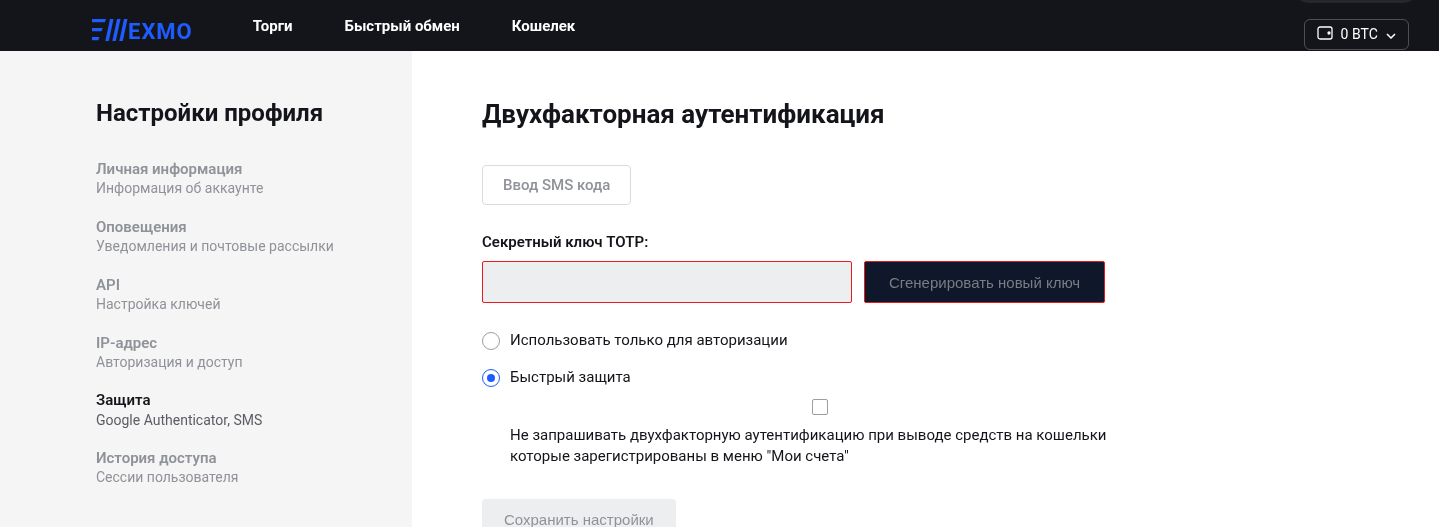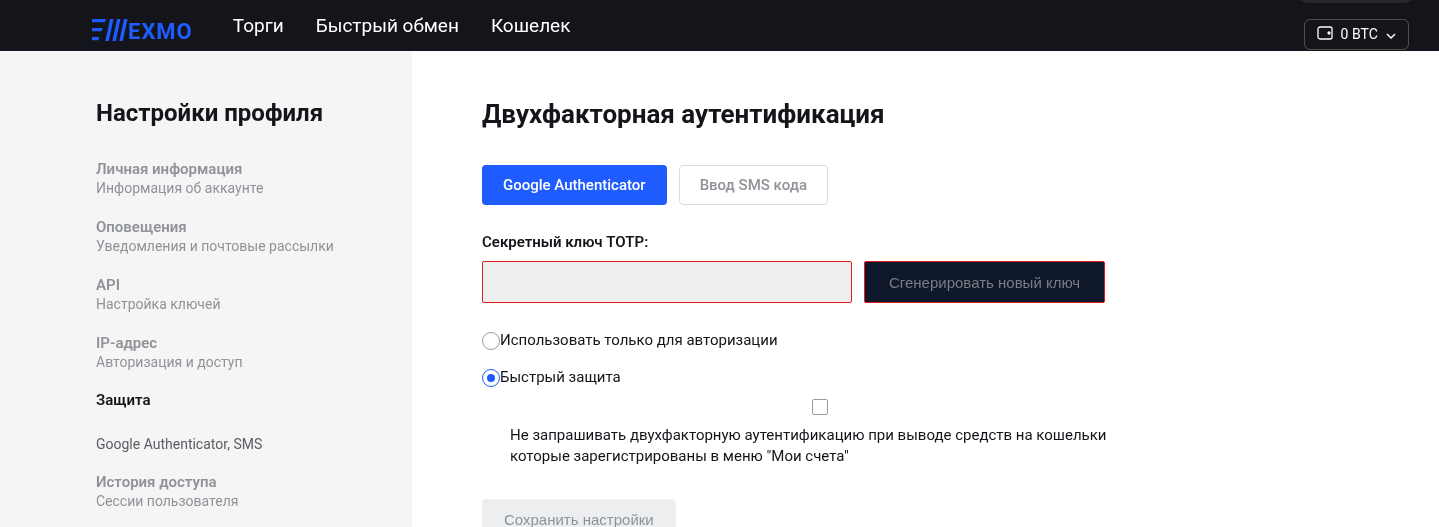--- a/index.html
+++ b/index.html
@@ -3,55 +3,55 @@
 <meta charset="utf-8">
 <style>
   * { box-sizing: border-box; margin: 0; padding: 0; }
   body { font-family: -apple-system, BlinkMacSystemFont, "Segoe UI", Roboto, Arial, sans-serif; background: #f5f5f5; width: 1439px; }
   
   
   .header { background: #14151a; height: 51px; display: flex; align-items: center; padding: 0 20px 0 92px; }
   .logo { display: flex; align-items: center; margin-right: 40px; margin-top: 12px; }
   .logo-text { color: #1e5cff; font-size: 22px; font-weight: 700; letter-spacing: 1px; }
   .nav { display: flex; gap: 32px; }
-  .nav-item { color: #fff; font-size: 19px; font-weight: 400; cursor: pointer; }
+  .nav-item { color: #fff; font-size: 15px; font-weight: 700; cursor: pointer; margin-left: 20px; }
   .header-right { margin-left: auto; display: flex; align-items: center; gap: 16px; flex-direction: column; }
   .support-btn { display: flex; align-items: center; gap: 6px; background: rgba(255,255,255,0.08); padding: 7px 14px; border-radius: 18px; color: #fff; font-size: 14px; cursor: pointer; }
   .balance-btn { display: flex; align-items: center; gap: 8px; border: 1px solid rgba(255,255,255,0.25); padding: 6px 12px; border-radius: 6px; color: #fff; font-size: 14px; cursor: pointer; }
   .user-btn { display: flex; align-items: center; gap: 6px; color: #fff; font-size: 14px; cursor: pointer; }
   .chevron { width: 10px; height: 6px; }
   
   
   .page { display: flex; }
   .sidebar { width: 412px; background: #f5f5f5; padding: 48px 32px 32px 96px; }
   .main { flex: 1; background: #fff; padding: 48px 60px 40px 70px; min-height: 476px;}
   
   
   .sidebar-title { font-size: 24px; font-weight: 700; color: #14151a; margin-bottom: 32px; }
   .side-items { display: flex; flex-direction: column; gap: 18px; }
   .side-item { cursor: pointer; }
   .side-item-title { font-size: 15px; font-weight: 600; color: #8f9298; line-height: 1.35; }
   .side-item-sub { font-size: 14px; color: #8f9298; line-height: 1.4; }
   .side-item.active .side-item-title { color: #14151a; }
-  .side-item.active .side-item-sub { color: #5a5d63; margin-top: 24px; }
+  .side-item.active .side-item-sub { color: #5a5d63; }
   
   
   .page-title { font-size: 26px; font-weight: 700; color: #14151a; margin-bottom: 36px; }
   .tabs { display: flex; gap: 12px; margin-bottom: 28px; }
   .tab { padding: 10px 20px; border-radius: 4px; font-size: 15px; font-weight: 500; cursor: pointer; border: 1px solid transparent; }
   .tab.active { background: #1e5cff; color: #fff; }
   .tab.inactive { background: #fff; border: 1px solid #d9dbde; color: #8f9298; }
   
   .field-label { font-size: 15px; font-weight: 600; color: #14151a; margin-bottom: 10px; }
   .key-row { display: flex; gap: 12px; margin-bottom: 28px; }
   .key-input { width: 370px; height: 42px; border: 1px solid #e11d1d; background: #eceef0; border-radius: 2px; padding: 0 12px; font-size: 14px; }
   .gen-btn { height: 42px; border: 1px solid #e11d1d; background: #0f172a; color: #7a7d83; padding: 0 24px; font-size: 15px; border-radius: 2px; cursor: pointer; }
   
   .radio-group { display: flex; flex-direction: column; gap: 18px; margin-bottom: 32px; }
-  .radio-row { display: flex; align-items: flex-start; }
+  .radio-row { display: flex; align-items: flex-start; gap: 10px; }
   .radio { width: 18px; height: 18px; border-radius: 50%; border: 1.5px solid #9a9da3; background: #fff; flex-shrink: 0; position: relative; cursor: pointer; margin-top: 1px;}
   .radio.checked { border-color: #1e5cff; }
   .radio.checked::after { content: ""; position: absolute; width: 8px; height: 8px; background: #1e5cff; border-radius: 50%; top: 50%; left: 50%; transform: translate(-50%, -50%); }
   .radio-label { font-size: 15px; color: #14151a; }
   .sub-check { display: flex; align-items: center; gap: 10px; margin-left: 28px; margin-top: 10px; max-width: 620px; flex-direction: column;}
   .checkbox { width: 16px; height: 16px; border: 1.5px solid #9a9da3; border-radius: 2px; background: #fff; flex-shrink: 0; cursor: pointer; margin-top: 2px;}
   .check-label { font-size: 15px; color: #14151a; line-height: 1.4; }
   
   .save-btn { background: #eceef0; color: #8f9298; border: none; padding: 12px 22px; font-size: 15px; font-weight: 500; border-radius: 4px; cursor: pointer; }
 </style>
@@ -144,21 +144,20 @@
         <div class="side-item-title">История доступа</div>
         <div class="side-item-sub">Сессии пользователя</div>
       </div>
     </div>
   </aside>
 
   <main class="main">
     <h2 class="page-title">Двухфакторная аутентификация</h2>
     
     <div class="tabs">
-      <div class="tab active">Google Authenticator</div>
       <div class="tab inactive">Ввод SMS кода</div>
     </div>
 
     <div class="field-label">Секретный ключ TOTP:</div>
     <div class="key-row">
       <input class="key-input" readonly="" value="" style="">
       <button class="gen-btn">Сгенерировать новый ключ</button>
     </div>
 
     <div class="radio-group">

